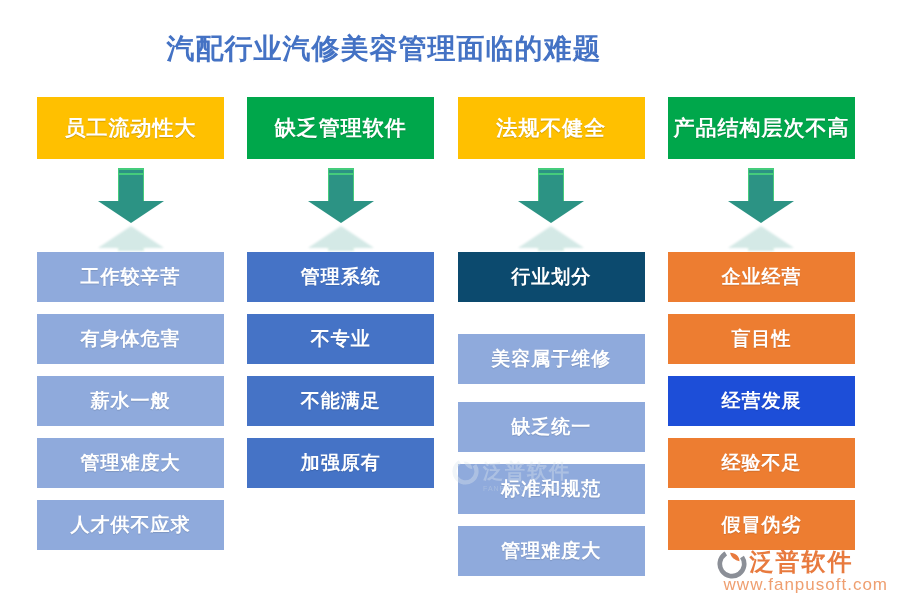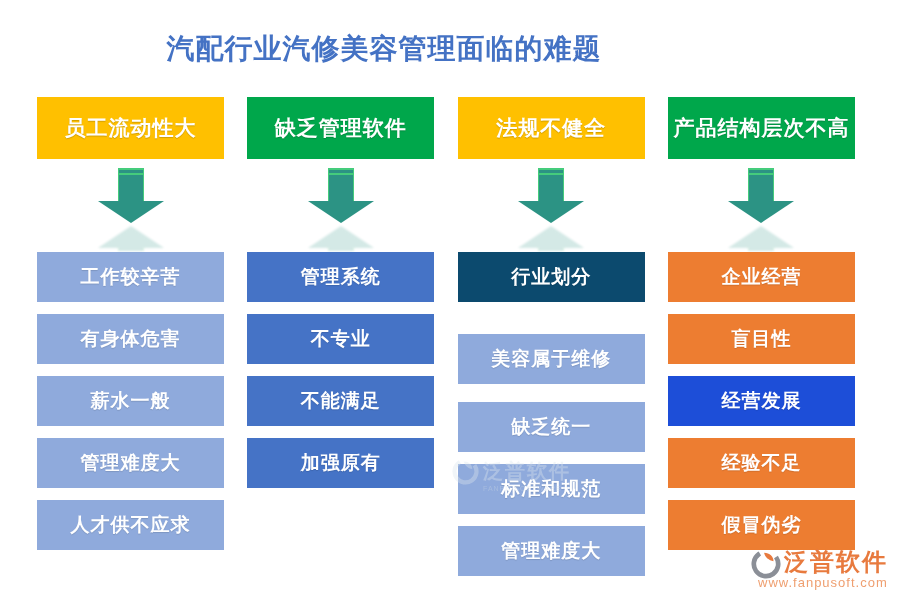--- a/index.html
+++ b/index.html
@@ -97,21 +97,21 @@
     right: 12px; top: 549px;
     display: flex; align-items: flex-start;
   }
   .footer-logo .fl-text { margin-left: 3px; }
   .footer-logo .fl-name {
     font-size: 24px; font-weight: 700; letter-spacing: 2px;
     color: #e87a3e;
     line-height: 26px;
   }
   .footer-logo .fl-url {
-    font-size: 13px;
+    font-size: 17px;
     color: #ef9f70;
     margin-left: -26px;
     letter-spacing: 1px;
   }
   .logo-glyph { width: 30px; height: 30px; }
   .wm-glyph { width: 27px; height: 27px; }
 </style>
 </head>
 <body>
 

